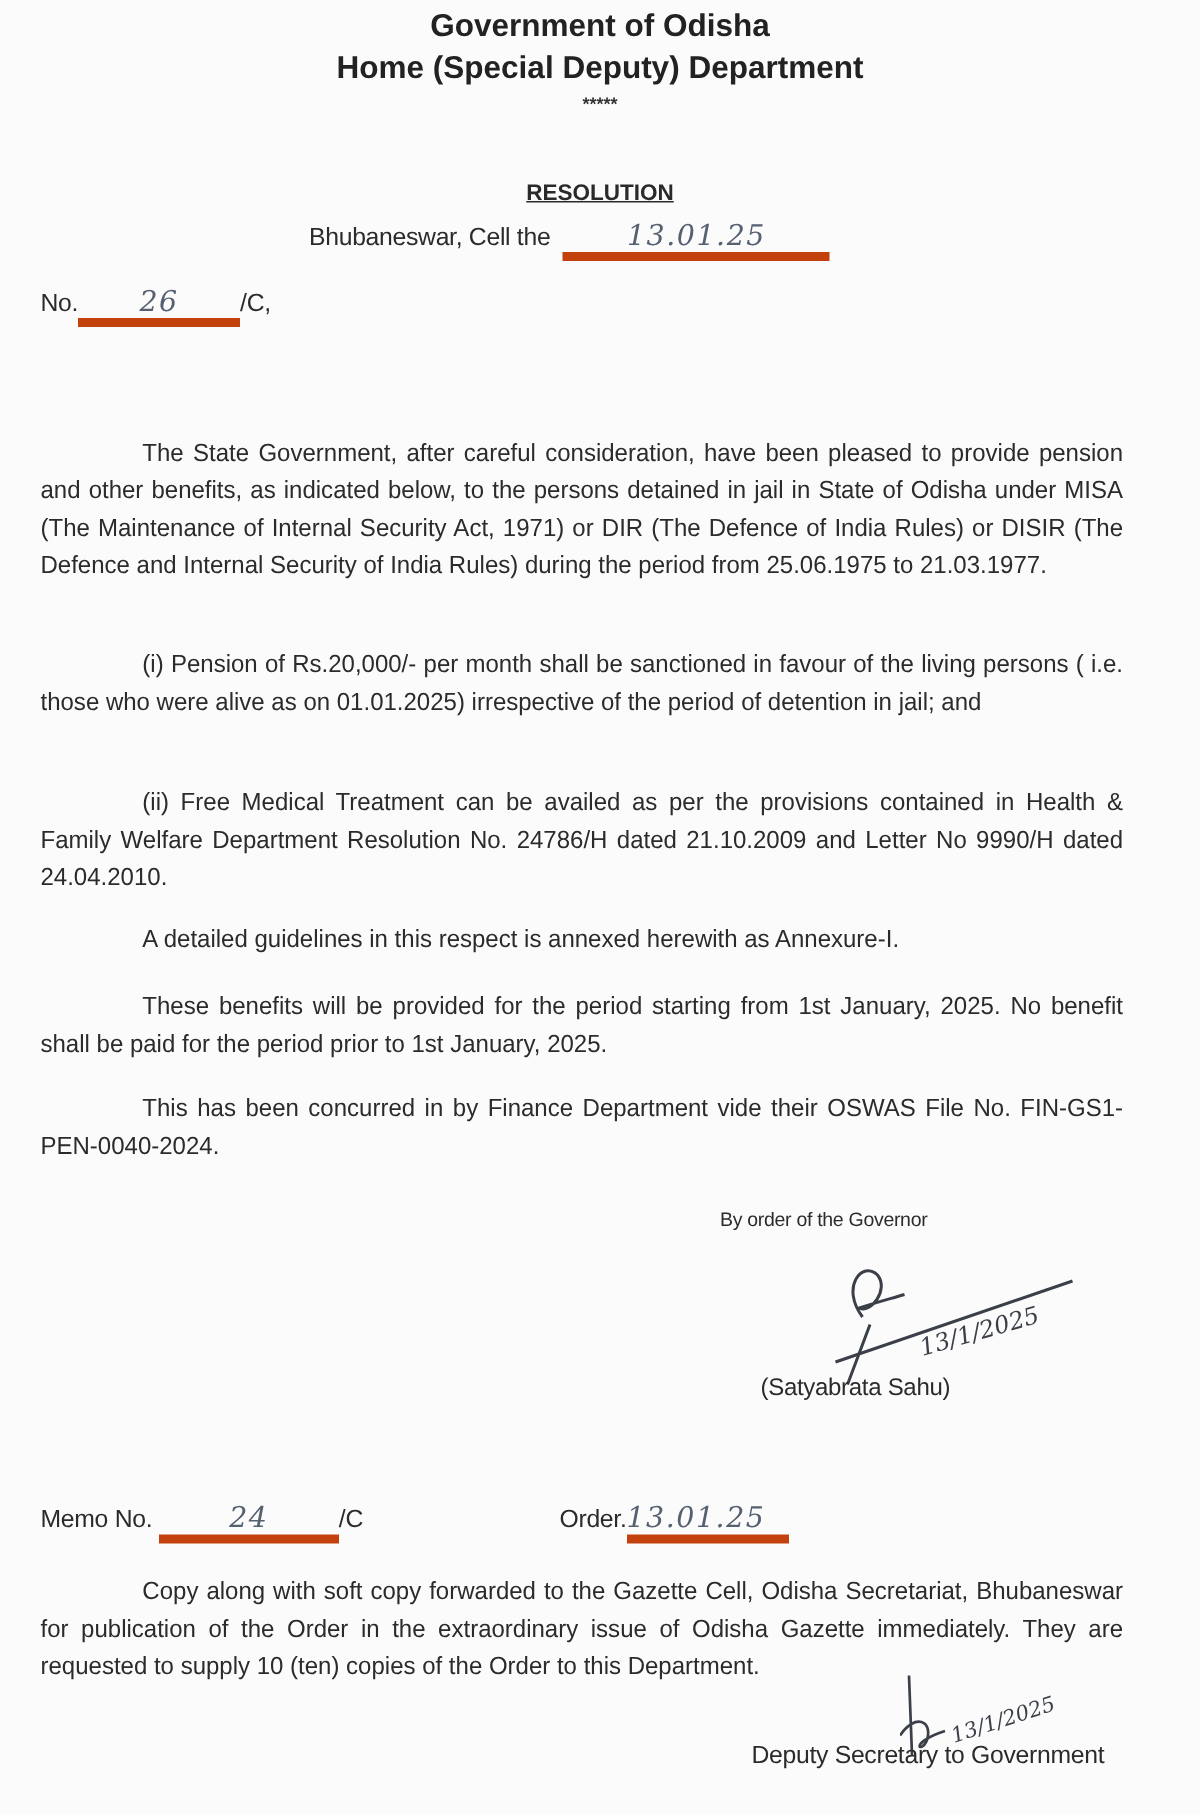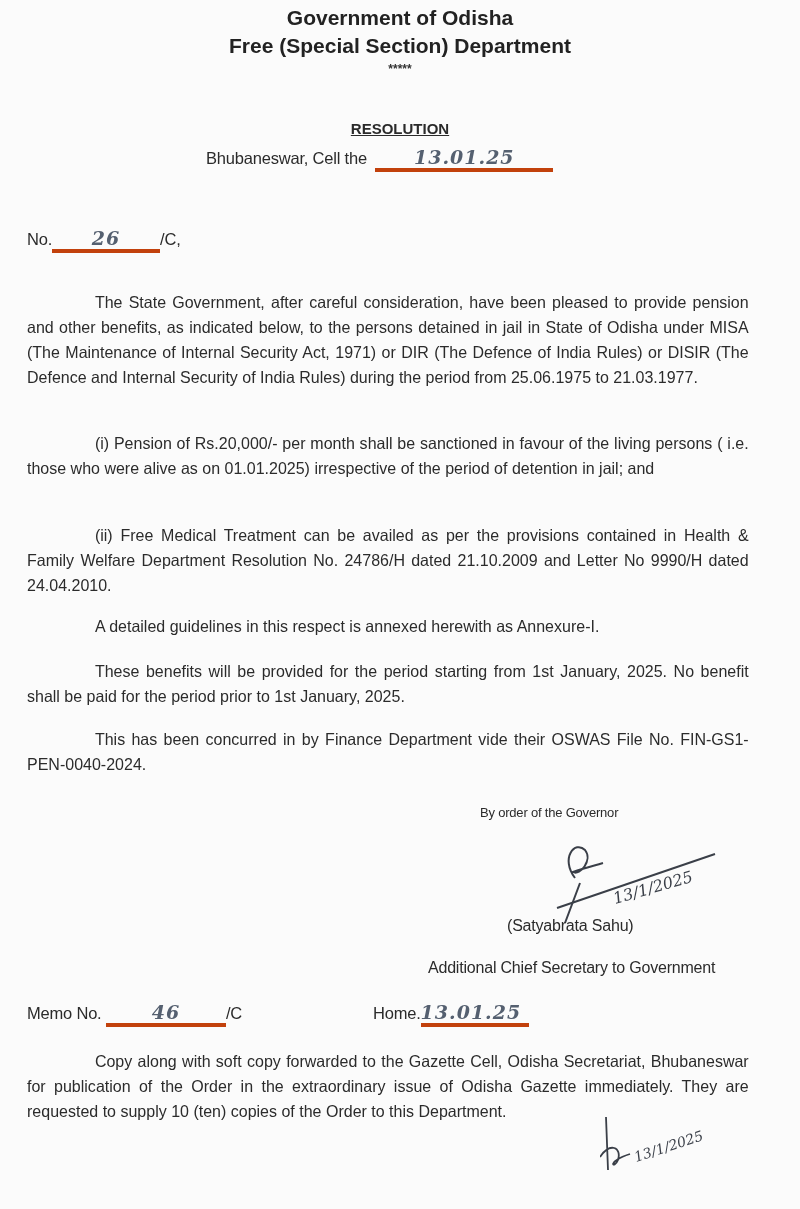--- a/index.html
+++ b/index.html
@@ -22,72 +22,72 @@
     .para {
       position: absolute; left: 27px; width: 744px;
       font-size: 16.5px; line-height: 25px; text-align: justify;
       text-indent: 70px; color: #2b2b2b;
       transform: scaleX(0.97); transform-origin: left top;
     }
     .hand {
       font-family: "DejaVu Serif", serif; font-style: italic;
       color: #556070; font-size: 19px; letter-spacing: 1px;
     }
-    .uline { border-bottom: 4px solid #c2410c; display: inline-block; text-align: center; font-weight: bold; }
+    .uline { border-bottom: 6px solid #c2410c; display: inline-block; text-align: center; }
     .sig { position: absolute; }
   </style>
 </head>
 <body>
 
 <div class="page">
 
   <div class="abs hdr" style="top:6px;">Government of Odisha</div>
-  <div class="abs hdr" style="top:34px;">Free (Special Section) Department</div>
+  <div class="abs hdr" style="top:34px;">Home (Special Deputy) Department</div>
   <div class="abs stars" style="top:62px;">*****</div>
   <div class="abs reso" style="top:120px;">RESOLUTION</div>
 
   <div class="abs body-text" style="left:206px; top:146px;">
     <span>Bhubaneswar, Cell the</span>
     <span class="uline" style="width:178px; margin-left:4px;">
       <span class="hand">13.01.25</span>
     </span>
   </div>
 
   <div class="abs body-text" style="left:27px; top:190px;">
-    <span>No.</span><span class="uline" style="width:108px;margin-top:37px;"><span class="hand">26</span></span><span>/C,</span>
+    <span>No.</span><span class="uline" style="width:108px;"><span class="hand">26</span></span><span>/C,</span>
   </div>
 
 
   <div class="para" style="top:290px;">The State Government, after careful consideration, have been pleased to provide pension and other benefits, as indicated below, to the persons detained in jail in State of Odisha under MISA (The Maintenance of Internal Security Act, 1971) or DIR (The Defence of India Rules) or DISIR (The Defence and Internal Security of India Rules) during the period from 25.06.1975 to 21.03.1977.</div>
   <div class="para" style="top:431px;">(i) Pension of Rs.20,000/- per month shall be sanctioned in favour of the living persons ( i.e. those who were alive as on 01.01.2025) irrespective of the period of detention in jail; and</div>
   <div class="para" style="top:523px;">(ii) Free Medical Treatment can be availed as per the provisions contained in Health &amp; Family Welfare Department Resolution No. 24786/H dated 21.10.2009 and Letter No 9990/H dated 24.04.2010.</div>
   <div class="para" style="top:614px;">A detailed guidelines in this respect is annexed herewith as Annexure-I.</div>
   <div class="para" style="top:659px;">These benefits will be provided for the period starting from 1st January, 2025. No benefit shall be paid  for the period prior to 1st January, 2025.</div>
   <div class="para" style="top:727px;">This has been concurred in by Finance Department vide their OSWAS File No. FIN-GS1-PEN-0040-2024.</div>
 
   <div class="abs body-text" style="left:480px; top:805px; font-family:'Liberation Sans',sans-serif; font-size:13px;">By order of the Governor</div>
 
   <svg class="sig" style="left:555px; top:838px;" width="200" height="90" viewBox="0 0 200 90">
     <path d="M20 40 C 5 20, 20 2, 30 12 C 38 22, 25 38, 18 34 C 30 30, 38 28, 48 25 M 10 85 L 25 45" stroke="#3a3f48" stroke-width="2" fill="none"></path>
     <line x1="2" y1="70" x2="160" y2="16" stroke="#3a3f48" stroke-width="2"></line>
     <text x="60" y="66" font-family="DejaVu Serif, serif" font-style="italic" font-size="16" fill="#3a3f48" transform="rotate(-16 60 66)">13/1/2025</text>
   </svg>
 
   <div class="abs body-text" style="left:507px; top:917px; font-family:'Liberation Sans',sans-serif; font-size:16px;text-align:right;">(Satyabrata Sahu)</div>
-  <div class="abs body-text" style="left:428px; top:959px; font-family:'Liberation Sans',sans-serif; font-size:16px;">Additional Chief Secretary to Government</div>
 
   <div class="abs body-text" style="left:27px; top:1001px;">
     <span>Memo No.</span>
-    <span class="uline" style="width:120px;"><span class="hand">46</span></span><span>/C</span>
+    <span class="uline" style="width:120px;"><span class="hand">24</span></span><span>/C</span>
   </div>
   <div class="abs body-text" style="left:373px; top:1001px;">
-    <span>Home.</span><span class="uline" style="width:108px; text-align:left;"><span class="hand">13.01.25</span></span>
+    <span>Order.</span><span class="uline" style="width:108px; text-align:left;"><span class="hand">13.01.25</span></span>
   </div>
 
   <div class="para" style="top:1049px;">Copy along with soft copy forwarded to the Gazette Cell, Odisha Secretariat, Bhubaneswar for publication of the Order in the extraordinary issue of Odisha Gazette immediately. They are requested to supply 10 (ten) copies of the Order to this Department.</div>
 
   <svg class="sig" style="left:600px; top:1112px;" width="170" height="60" viewBox="0 0 170 60">
     <path d="M8 58 L 6 5 M 0 45 C 10 30, 22 35, 18 48 C 14 58, 5 50, 30 42" stroke="#3a3f48" stroke-width="1.8" fill="none"></path>
     <text x="36" y="50" font-family="DejaVu Serif, serif" font-style="italic" font-size="14" fill="#3a3f48" transform="rotate(-18 36 50)">13/1/2025</text>
   </svg>
 
+  <div class="abs body-text" style="left:501px; top:1161px;">Deputy Secretary to Government</div>
 
 </div>
 
 </body></html>

